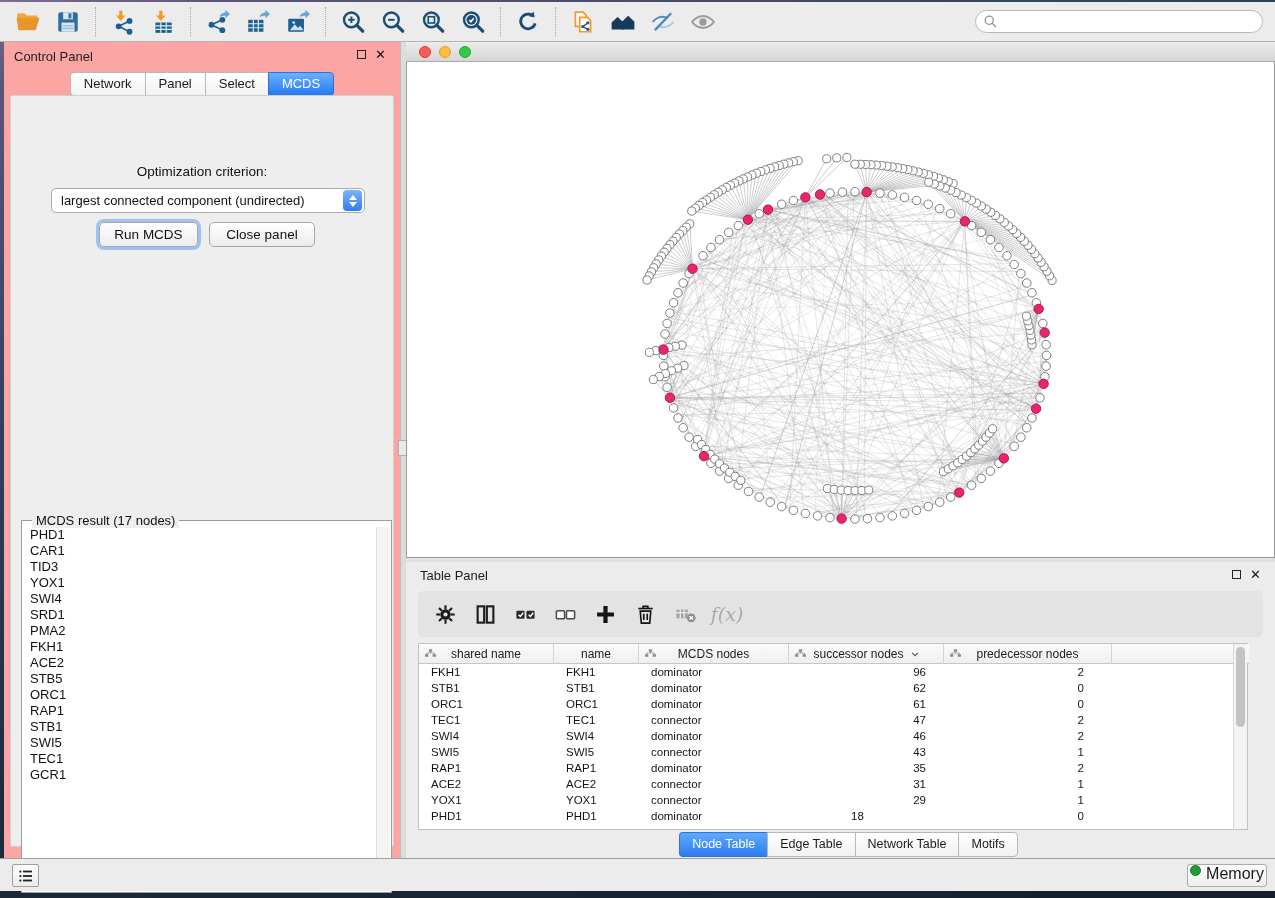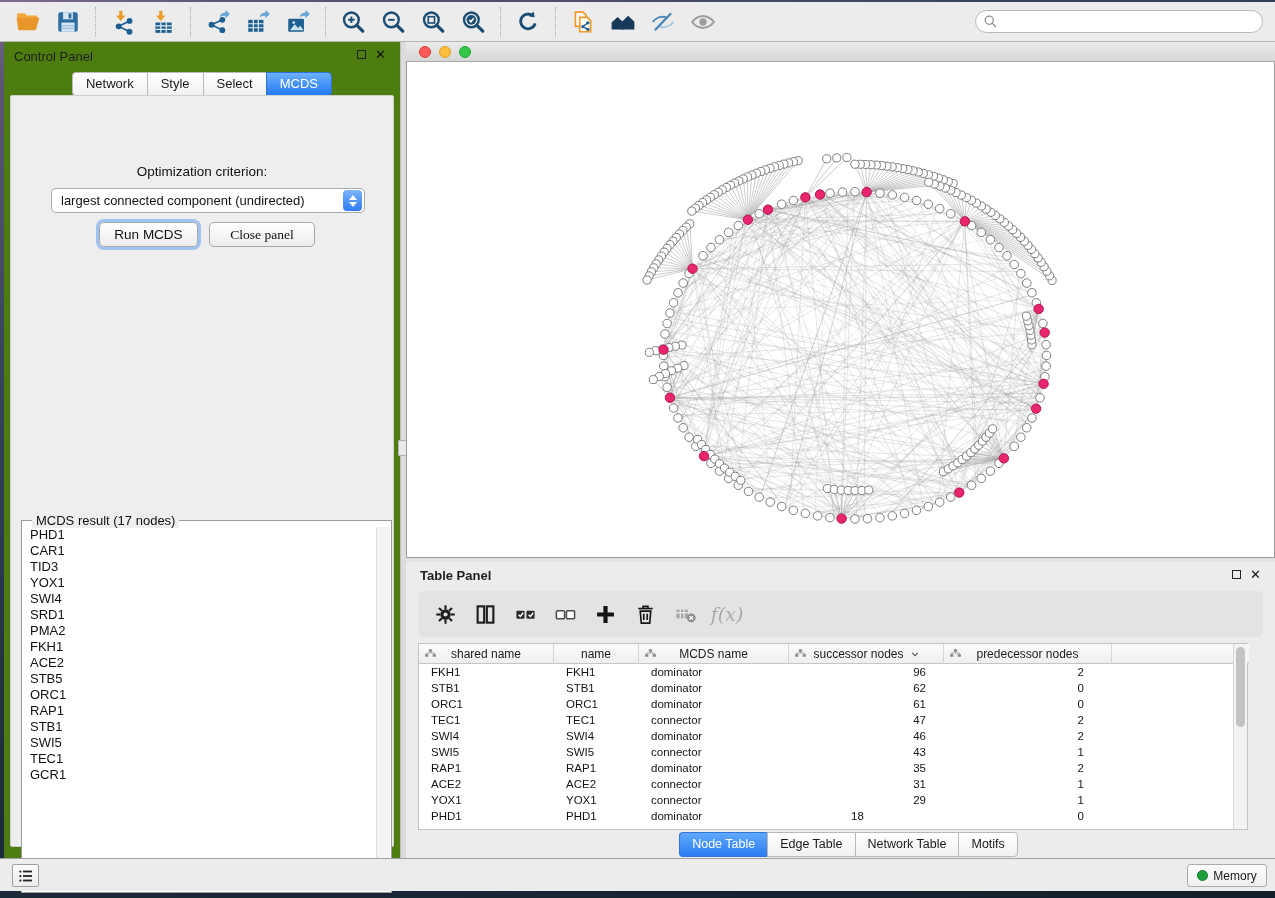--- a/index.html
+++ b/index.html
@@ -17,21 +17,21 @@
   .tb-sep { width:1px; height:30px; margin:0 7px; border-left:1px dotted #a9a9a9; }
   .tb-btn { width:40px; height:32px; display:flex; align-items:center; justify-content:center;
     border-radius:4px; cursor:default; }
   .tb-btn svg { width:26px; height:26px; }
   #search-wrap { margin-left:auto; margin-right:12px; position:relative; }
   #search-input { width:288px; height:23px; border:1px solid #b9b9b9; border-radius:12px;
     background:#fff; padding:0 10px 0 26px; font-size:12px; outline:none; color:#333; }
   #search-icon { position:absolute; left:8px; top:4px; }
 
   
-  #control-panel { left:4px; top:42px; width:397px; height:816px; background:#4d7c0f;
+  #control-panel { left:4px; top:42px; width:397px; height:816px; background:#fca5a5;
     border-right:1px solid #bdbdbd; }
   .panel-title { font-size:13px; color:#1e1e1e; }
   .win-btns { position:absolute; display:flex; gap:9px; align-items:center; }
   .float-glyph { width:9px; height:9px; border:1.5px solid #222; display:inline-block; }
   .close-glyph { font-size:13px; font-weight:bold; color:#111; line-height:9px; }
   #cp-tabs { position:absolute; left:0; top:30px; width:100%; display:flex; justify-content:center; }
   .tab-btn { font-size:13px; color:#1a1a1a; background:linear-gradient(#ffffff,#f2f2f2);
     border:1px solid #b8b8b8; border-right:none; padding:3px 13px 4px; cursor:default; }
   .tab-btn:first-child { border-radius:4px 0 0 4px;text-align:center; }
   .tab-btn:last-child { border-right:1px solid #b8b8b8; border-radius:0 4px 4px 0; }
@@ -47,21 +47,21 @@
   .sel-stepper { width:19px; height:21px; margin-right:2px; border-radius:4px;
     background:linear-gradient(#7db4fd,#2e7bf2); display:flex; flex-direction:column;
     align-items:center; justify-content:center; gap:2px; }
   .sel-stepper i { width:0; height:0; border-left:4px solid transparent; border-right:4px solid transparent; }
   .arr-up { border-bottom:5px solid #fff; }
   .arr-dn { border-top:5px solid #fff; }
   .aqua-btn { position:absolute; height:25px; background:linear-gradient(#ffffff,#ececec);
     border:1px solid #a8a8a8; border-radius:5px; font-size:13.5px; color:#111;
     display:flex; align-items:center; justify-content:center; cursor:default; }
   #run-btn { left:88px; top:126px; width:99px; box-shadow:0 0 0 3px rgba(96,158,247,.55); }
-  #closepanel-btn { left:198px; top:126px; width:106px;font-family:Liberation Serif, serif; }
+  #closepanel-btn { left:198px; top:126px; width:106px; }
   #mcds-group { position:absolute; left:10px; top:424px; width:371px; height:373px;
     border:1px solid #9c9c9c; background:#fff; }
   #mcds-legend { position:absolute; left:10px; top:-8px; background:#eeeeee; padding:0 4px;
     font-size:13px; color:#111; white-space:nowrap; }
   #mcds-list { position:absolute; left:1px; top:6px; right:15px; bottom:1px; overflow:hidden; }
   .mcds-item { font-size:13px; color:#111; line-height:16px; padding-left:7px; }
   #mcds-scroll { position:absolute; right:1px; top:6px; width:14px; bottom:1px;
     background:#f4f4f4; border-left:1px solid #dedede; }
 
   
@@ -76,21 +76,21 @@
     border-bottom:1px solid #aaa; position:relative; display:flex; align-items:center; }
   .traffic { width:12px; height:12px; border-radius:50%; position:absolute; top:4px; }
   #tl-red { left:13px; background:#fc5b57; border:1px solid #dd3b34; }
   #tl-yellow { left:33px; background:#fdbe3f; border:1px solid #dfa024; }
   #tl-green { left:53px; background:#34c848; border:1px solid #23a734; }
   #net-title { width:100%; text-align:center; font-size:12.5px; color:#2d2d2d; }
   #net-canvas { width:869px; height:496px; background:#fff; border:1px solid #9a9a9a; border-top:none; }
 
   
   #table-panel { left:406px; top:562px; width:869px; height:296px; background:#ececec; }
-  #tp-header { position:absolute; left:14px; top:6px;font-weight:bold; }
+  #tp-header { position:absolute; left:14px; top:6px; }
   #tp-toolbar { position:absolute; left:12px; top:29px; width:845px; height:46px;
     background:#e3e3e3; border-radius:5px; display:flex; align-items:center; padding-left:10px; gap:6px; }
   .tp-btn { width:34px; height:34px; display:flex; align-items:center; justify-content:center; }
   .tp-btn svg { width:23px; height:23px; }
   #fx-label { font-size:19px; color:#a9a9a9; font-family:"DejaVu Serif","Liberation Serif",serif;
     font-style:italic; padding-left:4px; }
   #tbl { position:absolute; left:12px; top:81px; width:830px; height:187px; background:#fff;
     border:1px solid #c2c2c2; }
   #tbl-headrow { position:absolute; left:0; top:0; height:20px; width:830px;
     background:linear-gradient(#fbfbfb,#efefef); border-bottom:1px solid #c6c6c6; }
@@ -113,21 +113,21 @@
   .tp-tab.active { background:linear-gradient(#5fa9fd,#2c7cf4); color:#fff; border-color:#3173d8; }
 
   
   #status-bar { left:0; top:858px; width:1275px; height:33px; background:#ececec;
     border-top:1px solid #a0a0a0; }
   #list-btn { position:absolute; left:12px; top:5px; width:27px; height:23px;
     background:linear-gradient(#fcfcfc,#ececec); border:1px solid #9f9f9f; border-radius:2px;
     display:flex; align-items:center; justify-content:center; }
   #memory-btn { position:absolute; right:8px; top:5px; width:80px; height:23px;
     background:linear-gradient(#fdfdfd,#efefef); border:1px solid #ababab; border-radius:3px;
-    display:flex; align-items:center; justify-content:center; gap:5px; font-size:12px; color:#1a1a1a; }
+    display:flex; align-items:flex-start; justify-content:center; gap:5px; font-size:16px; color:#1a1a1a; }
   #mem-dot { width:11px; height:11px; border-radius:50%; background:#1f9f3a; border:1px solid #157a2a; }
 </style>
 </head>
 <body>
 
 <div id="toolbar" class="abs">
   <div id="tb-icons" class="tb-group">
       <div class="tb-btn">
         <svg viewBox="0 0 24 24">
           <path d="M2 6.5V5a1 1 0 0 1 1-1h6l2 2h9.5v2.5H2z" fill="#f2a93c"></path>
@@ -274,21 +274,21 @@
 </div>
 
 <div id="control-panel" class="abs">
   <div class="panel-title abs" style="left:10px;top:7px;">Control Panel</div>
   <div class="win-btns" style="right:14px;top:8px;">
     <span class="float-glyph"></span>
     <span class="close-glyph">✕</span>
   </div>
   <div id="cp-tabs">
       <div class="tab-btn">Network</div>
-      <div class="tab-btn">Style</div>
+      <div class="tab-btn">Panel</div>
       <div class="tab-btn">Select</div>
       <div class="tab-btn active">MCDS</div>
     </div>
   <div id="cp-content">
     <div id="opt-label">Optimization criterion:</div>
     <div id="criterion-select">
       <span class="sel-text">largest connected component (undirected)</span>
       <span class="sel-stepper">
         <i class="arr-up"></i>
           <i class="arr-dn"></i>
@@ -1191,21 +1191,21 @@
         </div>
         <div class="hcell" style="left: 220px; width: 150px;">
           <svg class="tree-ic" width="13" height="10" viewBox="0 0 24 16">
             <g fill="#8f8f8f">
               <rect x="9" y="1" width="6" height="5"></rect>
               <rect x="2" y="10" width="6" height="5"></rect>
               <rect x="16" y="10" width="6" height="5"></rect>
             </g>
             <path d="M12 6v2M5 10V8h14v2" stroke="#8f8f8f" stroke-width="1.4" fill="none"></path>
           </svg>
-          <span>MCDS name</span>
+          <span>MCDS nodes</span>
         </div>
         <div class="hcell" style="left: 370px; width: 155px;">
           <svg class="tree-ic" width="13" height="10" viewBox="0 0 24 16">
             <g fill="#8f8f8f">
               <rect x="9" y="1" width="6" height="5"></rect>
               <rect x="2" y="10" width="6" height="5"></rect>
               <rect x="16" y="10" width="6" height="5"></rect>
             </g>
             <path d="M12 6v2M5 10V8h14v2" stroke="#8f8f8f" stroke-width="1.4" fill="none"></path>
           </svg>

